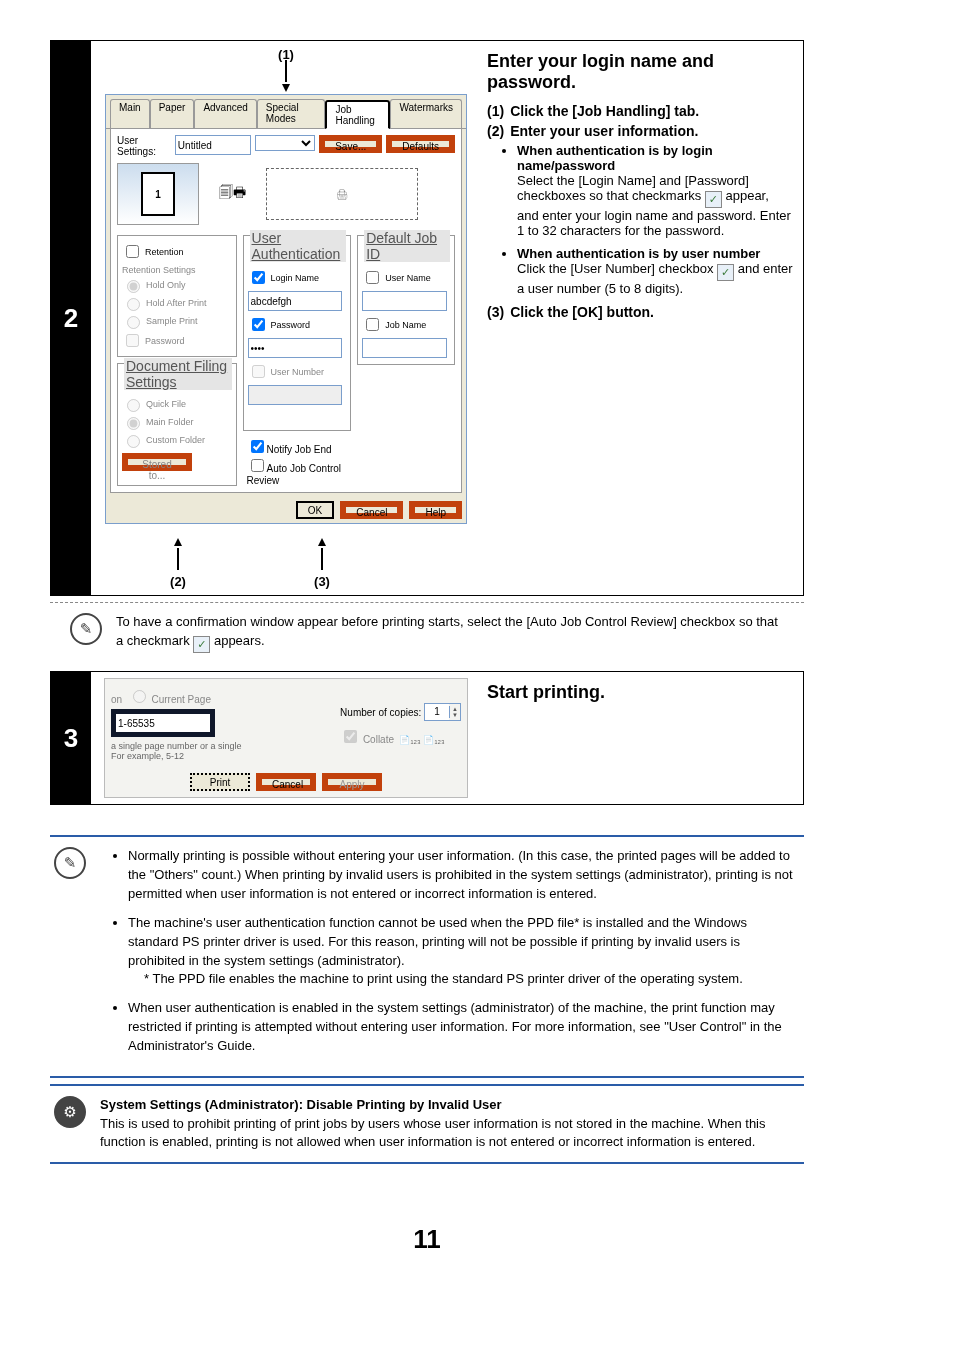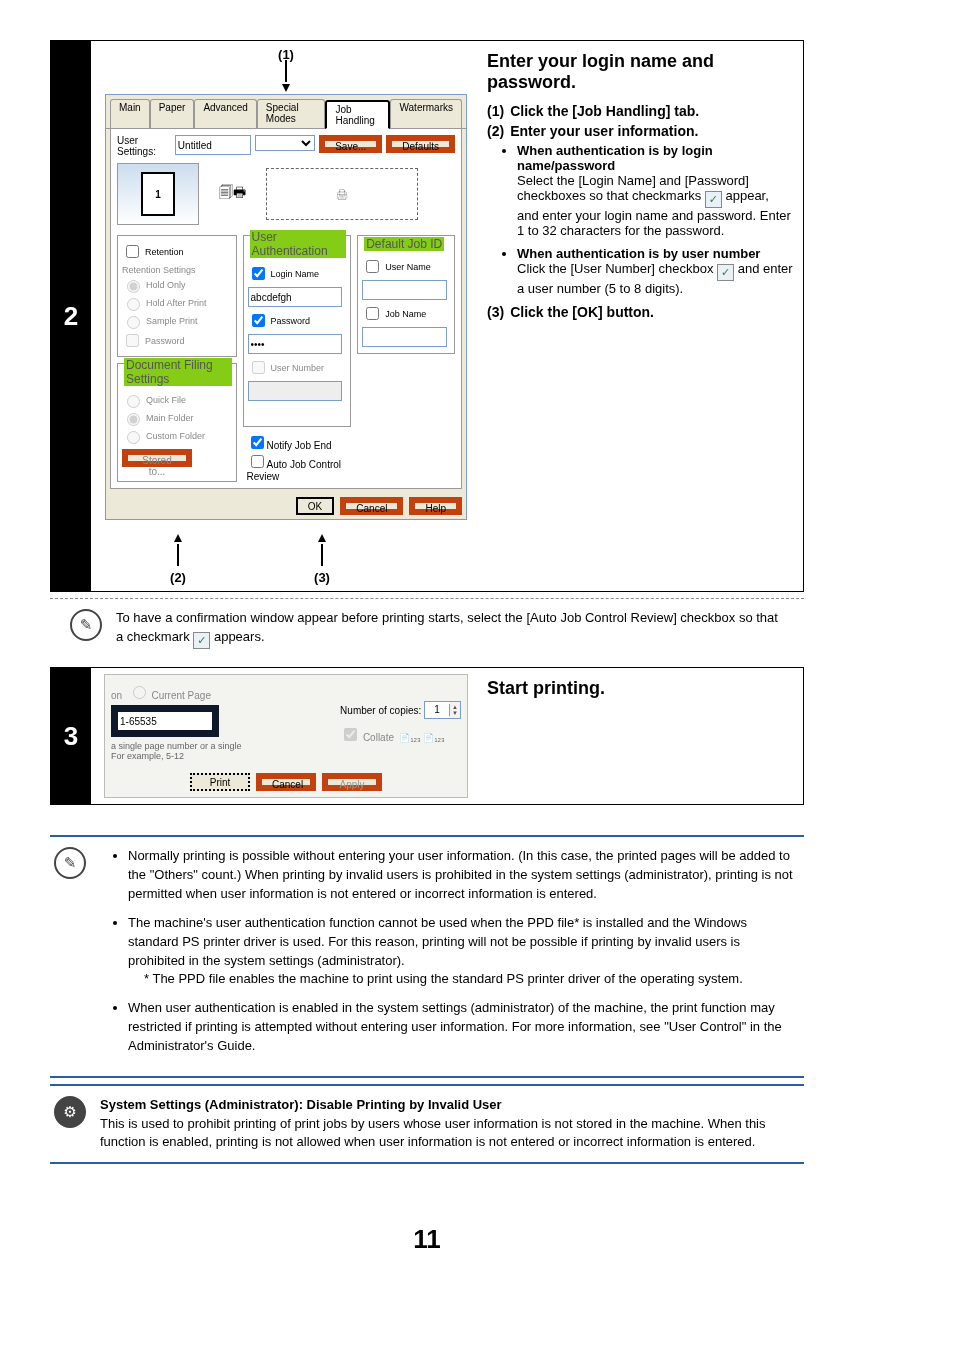--- a/index.html
+++ b/index.html
@@ -161,21 +161,21 @@
     height:18px;
     font-size:10px;
     padding:0 10px;
   }
   .preview-row{display:flex;gap:20px;align-items:center;margin:6px 0 10px 0;}
   .preview-pane{width:80px;height:60px;border:1px solid #999;background:linear-gradient(#cde,#fff);display:flex;align-items:center;justify-content:center;}
   .prev-page{width:30px;height:40px;border:2px solid #000;background:#fff;display:flex;align-items:center;justify-content:center;font-weight:bold;}
   .prog-icon{border:1px dashed #666;width:150px;height:50px;display:flex;align-items:center;justify-content:center;color:#888;}
   .three-col{display:flex;gap:6px;}
   .grp{border:1px solid #999;padding:4px;flex:1;font-size:9px;}
-  .grp-title{font-size:12px;color:#555;margin:-10px 0 4px 2px;background:#84cc16;display:inline-block;padding:0 2px;}
+  .grp-title{font-size:14px;color:#555;margin:-10px 0 4px 2px;background:#e5e5e5;display:inline-block;padding:0 2px;text-decoration:underline;}
   .grp label{display:flex;align-items:center;gap:3px;margin:2px 0;}
   .dlg-footer{display:flex;gap:6px;justify-content:flex-end;padding:4px;}
   .callouts-below{display:flex;width:360px;justify-content:space-around;margin-top:12px;}
 
   
   .dashed-sep {
     border-top: 1px dashed #888;
     margin: 6px 0 0 0;
   }
   .note-row {
@@ -194,21 +194,21 @@
 
   
   .print-snip{
     border:1px solid #bbb;
     background:#f3f3f0;
     width:350px;
     font-size:10px;
     padding:6px;
   }
   .print-snip .row{display:flex;justify-content:space-between;align-items:center;margin:2px 0;}
-  .print-snip input.rng{width:90px;height:16px;border:7px solid #0f172a;font-size:10px;}
+  .print-snip input.rng{width:90px;height:16px;border:5px solid #0f172a;font-size:10px;}
   .print-snip .btm{display:flex;gap:6px;justify-content:center;margin-top:12px;}
   .print-snip .btm .btn-xp{width:60px;}
   .print-snip .collate-ico{font-size:9px;color:#666;}
   .spinner{display:inline-flex;align-items:center;border:1px solid #7a9ecc;height:16px;}
   .spinner input{border:none;width:20px;height:14px;font-size:10px;text-align:center;}
   .spinner .sp{display:flex;flex-direction:column;font-size:6px;line-height:6px;border-left:1px solid #7a9ecc;padding:0 2px;color:#555;}
 
   
   .info-box{
     border-top:2px solid #2a5ca8;

